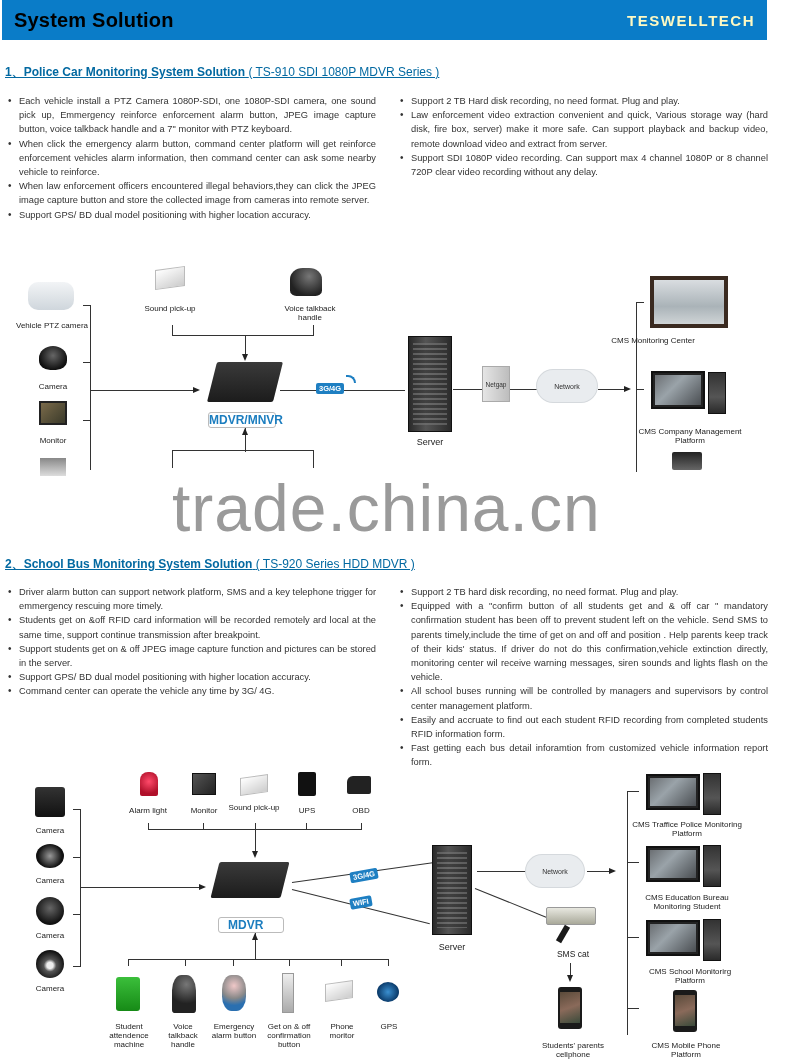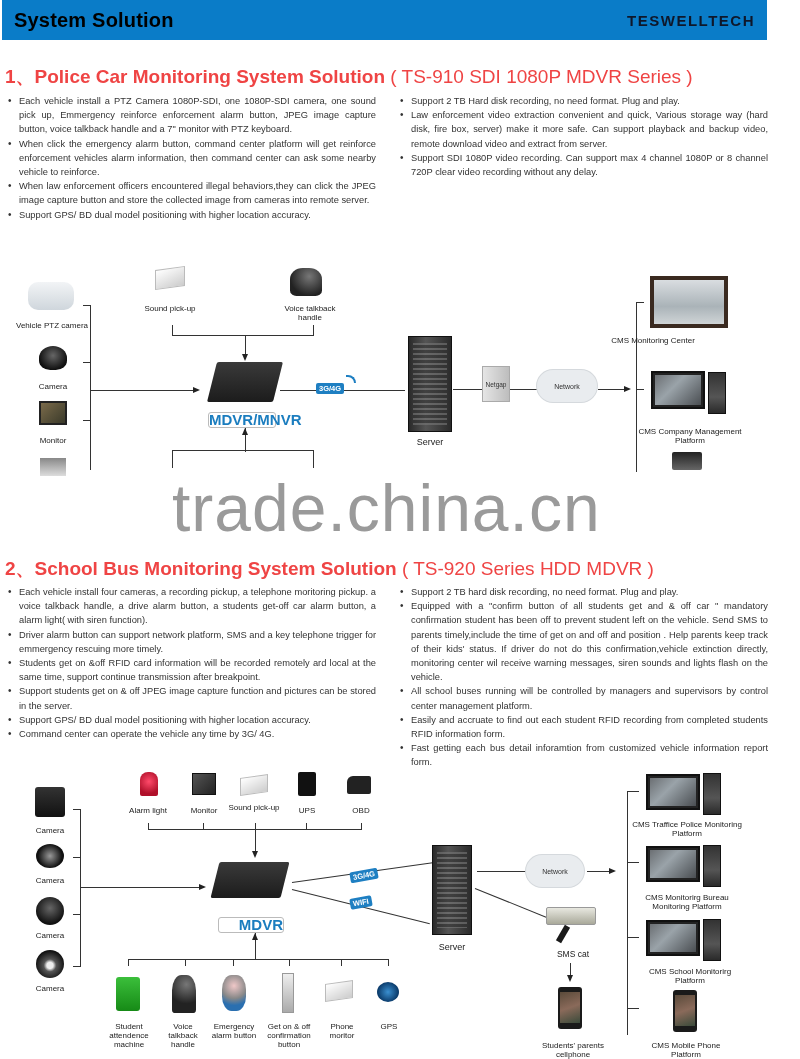--- a/index.html
+++ b/index.html
@@ -1,38 +1,38 @@
 <!DOCTYPE html>
 <html><head>
 <meta charset="utf-8">
 <style>
   * { box-sizing: border-box; margin: 0; padding: 0; }
   body { width: 800px; height: 1059px; background: #ffffff; font-family: "Liberation Sans", sans-serif; color: #333; position: relative; overflow: hidden; }
   .banner { position: absolute; left: 2px; top: 0; width: 765px; height: 40px; background: #0a7cc8; display: flex; align-items: center; justify-content: space-between; padding: 0 12px 0 12px; }
   .banner .title { color: #000000; font-size: 20px; font-weight: bold; letter-spacing: 0.2px; }
-  .banner .brand { color: #0f172a; font-size: 15px; font-weight: bold; letter-spacing: 1.5px; }
-
-  .sec-title { position: absolute; left: 5px; font-size: 19px; color: #ef4444; }
+  .banner .brand { color: #fef9c3; font-size: 15px; font-weight: bold; letter-spacing: 1.5px; }
+
+  .sec-title { position: absolute; left: 5px; font-size: 12px; color: #0369a1; text-decoration: underline; }
   .sec-title b { font-weight: bold; }
   .sec-title span.sub { font-weight: normal; }
 
   .col { position: absolute; font-size: 9.3px; line-height: 14.2px; color: #333; text-align: justify; }
   .col ul { list-style: none; }
   .col li { position: relative; padding-left: 13px; }
   .col li::before { content: "\2022"; position: absolute; left: 2px; top: 0; font-size: 10px; color: #333; }
 
   .lbl { position: absolute; font-size: 8px; line-height: 9px; color: #222; text-align: center; font-family: "Liberation Sans", sans-serif; }
   .line { position: absolute; background: #333; }
   .arrow-r { position: absolute; width: 0; height: 0; border-top: 3px solid transparent; border-bottom: 3px solid transparent; border-left: 7px solid #222; }
   .arrow-d { position: absolute; width: 0; height: 0; border-left: 3px solid transparent; border-right: 3px solid transparent; border-top: 7px solid #222; }
   .arrow-u { position: absolute; width: 0; height: 0; border-left: 3px solid transparent; border-right: 3px solid transparent; border-bottom: 7px solid #222; }
 
   .dev { position: absolute; }
   .tag-blue { position: absolute; background: #1e7fc2; color: #fff; font-size: 7.5px; font-weight: bold; padding: 1px 3px; border-radius: 2px; }
-  .model-box { position: absolute; border: 1px solid #bbb; border-radius: 3px; color: #1b7dbf; font-weight: bold; font-size: 15px; text-align: right; background: #fff; }
+  .model-box { position: absolute; border: 1px solid #bbb; border-radius: 3px; color: #1b7dbf; font-weight: bold; font-size: 12px; text-align: left; background: #fff; }
   .cloud { position: absolute; background: #e9ecef; border-radius: 16px; box-shadow: 0 0 0 1px #d5d9dd; font-size: 7px; color: #333; display: flex; align-items: center; justify-content: center; }
   .server { position: absolute; background: linear-gradient(90deg,#2a2a2a,#555 40%,#2b2b2b); border: 1px solid #111; }
   .server::after { content: ""; position: absolute; left: 4px; right: 4px; top: 6px; bottom: 6px; background: repeating-linear-gradient(180deg,#777 0 2px,#333 2px 5px); opacity: .6; }
   .monitor { position: absolute; background: #222; border: 2px solid #111; }
   .monitor .scr { position: absolute; inset: 2px; background: linear-gradient(135deg,#6b6f73,#9aa3a9 40%,#4a4e52); }
   .tower { position: absolute; background: linear-gradient(180deg,#333,#555 60%,#2a2a2a); border: 1px solid #111; }
   .phone { position: absolute; background: #1a1a1a; border-radius: 3px; }
   .phone .scr { position: absolute; left: 2px; right: 2px; top: 5px; bottom: 6px; background: linear-gradient(160deg,#5a4a3a,#8a6a5a 50%,#3a4a3a); }
   .dvr { position: absolute; background: linear-gradient(180deg,#3a3a3a,#1c1c1c); border-radius: 2px; transform: skewX(-14deg); }
   .watermark { position: absolute; left: 172px; top: 470px; font-size: 66px; color: #9a9a9a; letter-spacing: 1px; font-family: "Liberation Sans", sans-serif; }
@@ -131,21 +131,20 @@
 
 <div class="watermark">trade.china.cn</div>
 
 <div class="sec-title" style="top:556px;">
   <b>2、School Bus Monitoring System Solution</b>
   <span class="sub">( TS-920 Series HDD MDVR )</span>
 </div>
 
 <div class="col" style="left:6px; top:585px; width:370px;">
   <ul>
-    <li>Each vehicle install four cameras, a recording pickup, a telephone moritoring pickup. a voice talkback handle, a drive alarm button, a students get-off car alarm button, a alarm light( with siren function).</li>
     <li>Driver alarm button can support network platform, SMS and a key telephone trigger for emmergency rescuing more timely.</li>
     <li>Students get on &amp;off  RFID card information will be recorded remotely ard local at the same time, support continue transmission after breakpoint.</li>
     <li>Support students get on &amp; off JPEG image capture function and pictures can be stored in the server.</li>
     <li>Support GPS/ BD dual model positioning with higher location accuracy.</li>
     <li>Command center can operate the vehicle any time by 3G/ 4G.</li>
   </ul>
 </div>
 <div class="col" style="left:398px; top:585px; width:370px;">
   <ul>
     <li>Support 2 TB hard disk recording, no need format. Plug and play.</li>
@@ -249,21 +248,21 @@
 
   <div class="monitor" style="left:646px;top:774px;width:54px;height:36px;">
       <div class="scr"></div>
     </div>
   <div class="tower" style="left:703px;top:773px;width:18px;height:42px;"></div>
   <div class="lbl" style="left:632px;top:820px;width:110px;">CMS Traffice Police Monitoring Platform</div>
   <div class="monitor" style="left:646px;top:846px;width:54px;height:36px;">
       <div class="scr"></div>
     </div>
   <div class="tower" style="left:703px;top:845px;width:18px;height:42px;"></div>
-  <div class="lbl" style="left:628px;top:893px;width:118px;">CMS Monitorirg Bureau Monitoring Platform</div>
+  <div class="lbl" style="left:628px;top:893px;width:118px;">CMS Education Bureau Monitoring Student</div>
   <div class="monitor" style="left:646px;top:920px;width:54px;height:36px;">
       <div class="scr"></div>
     </div>
   <div class="tower" style="left:703px;top:919px;width:18px;height:42px;"></div>
   <div class="lbl" style="left:640px;top:967px;width:100px;">CMS School Monitorirg Platform</div>
   <div class="phone" style="left:673px;top:990px;width:24px;height:42px;">
       <div class="scr"></div>
     </div>
   <div class="lbl" style="left:640px;top:1041px;width:92px;">CMS Mobile Phone Platform</div>
 </div>

